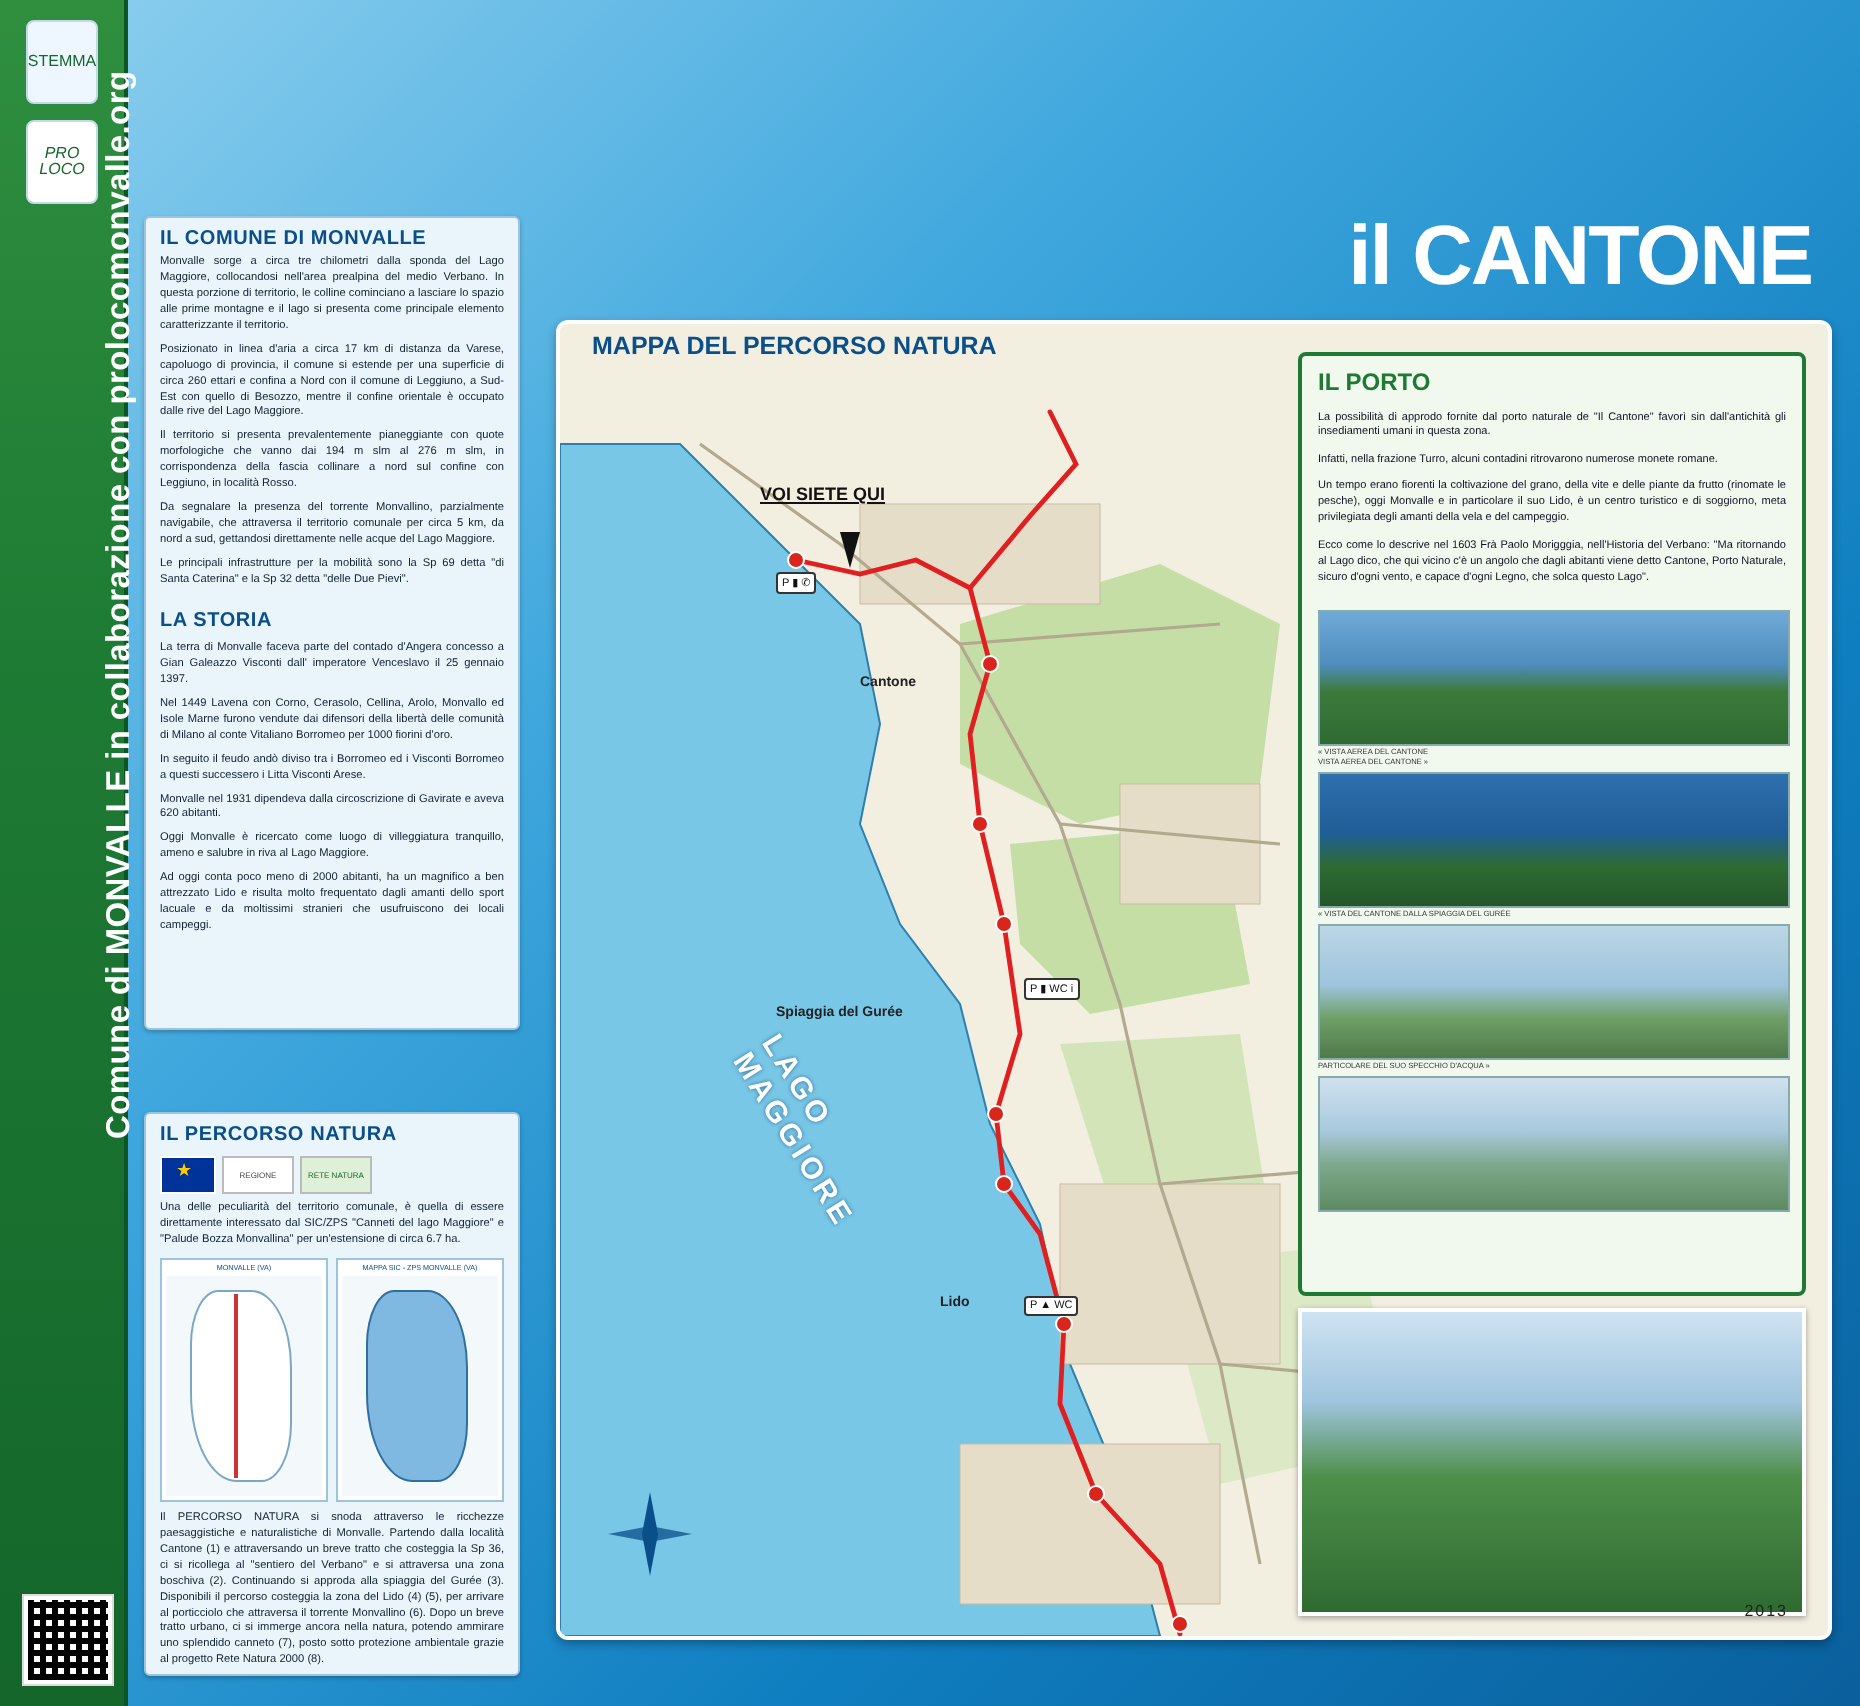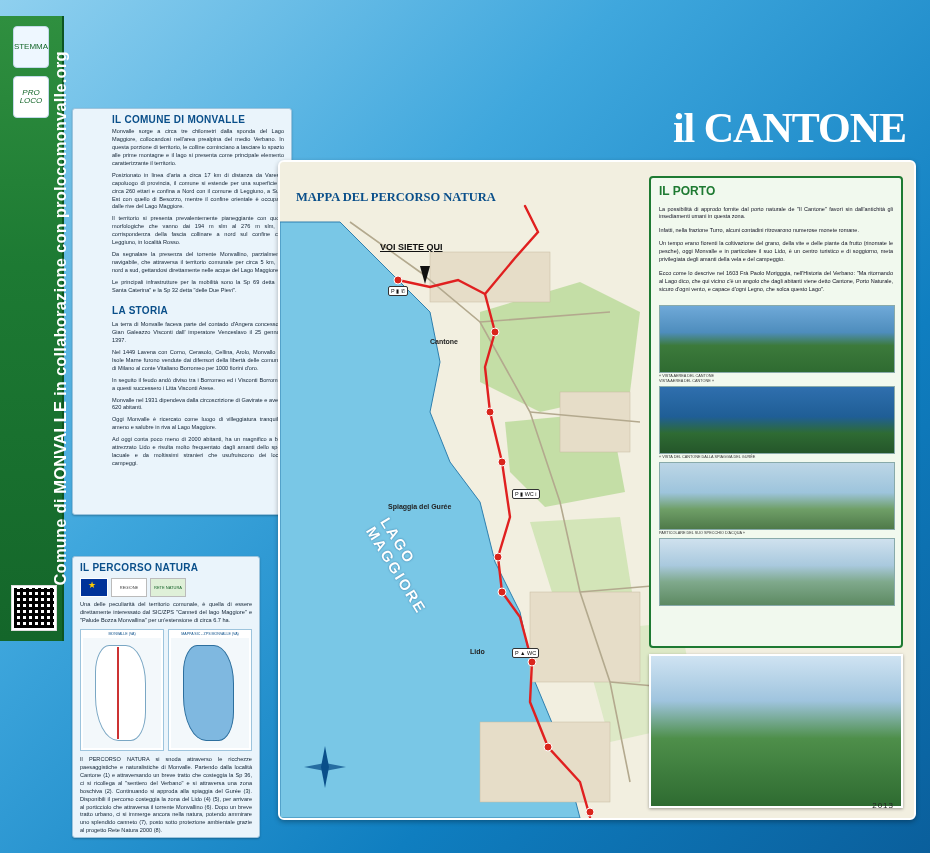--- a/index.html
+++ b/index.html
@@ -8,21 +8,21 @@
     font-family:"Liberation Sans", sans-serif;
     background:#ffffff;
     overflow:hidden;
   }
   .board{
     position:relative;width:930px;height:853px;
     background:linear-gradient(135deg,#8fd0ef 0%,#3fa7dd 35%,#0f7ec0 70%,#0a5f9c 100%);
   }
   
   .leftband{
-    position:absolute;left:0;top:16px;width:62px;height:625px;
+    position:absolute;left:0;top:0;width:62px;height:853px;
     background:linear-gradient(180deg,#2f8f3f 0%,#1d7a33 40%,#14662a 100%);
     border-right:2px solid #0d5522;
   }
   .leftband .crest{
     width:34px;height:40px;margin:10px auto 0;border-radius:4px;
     background:#eef7ff;border:1px solid #c3d9ea;
     display:flex;align-items:center;justify-content:center;
     font-size:8px;color:#14662a;text-align:center;line-height:1.05;
   }
   .leftband .crest.two{background:#ffffff;margin-top:8px;font-style:italic;}
@@ -48,34 +48,34 @@
     margin:6px 0 0;font-size:35px;font-weight:bold;letter-spacing:3px;
     font-family:"DejaVu Sans", sans-serif;color:#ffffff;
   }
   .bignum{
     position:absolute;right:22px;top:-4px;font-size:82px;font-weight:bold;line-height:1;
     color:#1fa32e;font-family:"DejaVu Sans", sans-serif;
   }
   .cantone-title{
     position:absolute;right:24px;top:104px;color:#ffffff;
     font-size:42px;font-weight:bold;letter-spacing:-1px;
-    font-family:Liberation Serif, serif;
+    font-family:Liberation Sans, sans-serif;
   }
   
   .panel{
     position:absolute;background:#eaf4fb;border:1px solid #9dc4dd;border-radius:3px;
     box-shadow:0 1px 2px rgba(0,0,0,.25);
   }
   .panel h2{
     margin:0;padding:5px 7px 3px;font-size:10px;font-weight:bold;color:#0a4f8a;
     letter-spacing:.3px;
   }
   .panel .body{padding:0 7px 7px;font-size:5.6px;line-height:1.42;color:#123;text-align:justify;}
   .panel .body p{margin:0 0 4px;}
-  #p-comune{left:72px;top:108px;width:186px;height:405px;padding-left:32px;}
+  #p-comune{left:72px;top:108px;width:186px;height:405px;}
   #p-percorso{left:72px;top:530px;width:186px;height:280px;margin-top:26px;}
   .eu-row{display:flex;gap:3px;align-items:center;margin:2px 0 4px;}
   .eu-flag{width:26px;height:17px;background:#003399;position:relative;border:1px solid #fff;}
   .eu-flag::after{content:"★";position:absolute;left:7px;top:0px;color:#ffcc00;font-size:9px;}
   .eu-box{width:34px;height:17px;background:#ffffff;border:1px solid #bbb;font-size:4px;color:#444;
     display:flex;align-items:center;justify-content:center;text-align:center;line-height:1;}
   .eu-box.green{background:#dff0d8;color:#17632a;}
   .minimaps{display:flex;gap:4px;margin:4px 0 5px;}
   .minimap{flex:1;background:#ffffff;border:1px solid #9dc4dd;padding:2px;}
   .minimap .cap{font-size:3.6px;color:#0a4f8a;text-align:center;display:block;margin-bottom:1px;}
@@ -92,21 +92,21 @@
     background:#fdfdf7;border:2px solid #ffffff;border-radius:6px;box-shadow:0 2px 5px rgba(0,0,0,.3);
     overflow:hidden;
   }
   .mapcanvas{position:absolute;left:0;top:0;width:634px;height:656px;background:#f7f6ec;}
   .lake2{
     position:absolute;left:0;top:0;width:634px;height:656px;
   }
   .land-label{
     position:absolute;font-size:7px;color:#222;font-weight:bold;
   }
-  .map-title{position:absolute;left:16px;top:28px;font-size:12.5px;font-weight:bold;color:#0a4f8a;font-family:Liberation Serif, serif;}
+  .map-title{position:absolute;left:16px;top:4px;font-size:12.5px;font-weight:bold;color:#0a4f8a;}
   .voi{position:absolute;left:100px;top:80px;font-size:9px;font-weight:bold;color:#111;text-decoration:underline;}
   .lake-name{
     position:absolute;left:62px;top:408px;width:150px;
     transform:rotate(58deg);color:#ffffff;font-weight:bold;font-size:15px;letter-spacing:2px;
     text-shadow:0 0 2px rgba(0,60,110,.6);
   }
   .compass{position:absolute;left:22px;bottom:28px;width:46px;height:46px;color:#0a4f8a;}
   .poi{
     position:absolute;background:#ffffff;border:1px solid #333;border-radius:2px;
     font-size:5.5px;padding:1px 2px;color:#111;white-space:nowrap;

